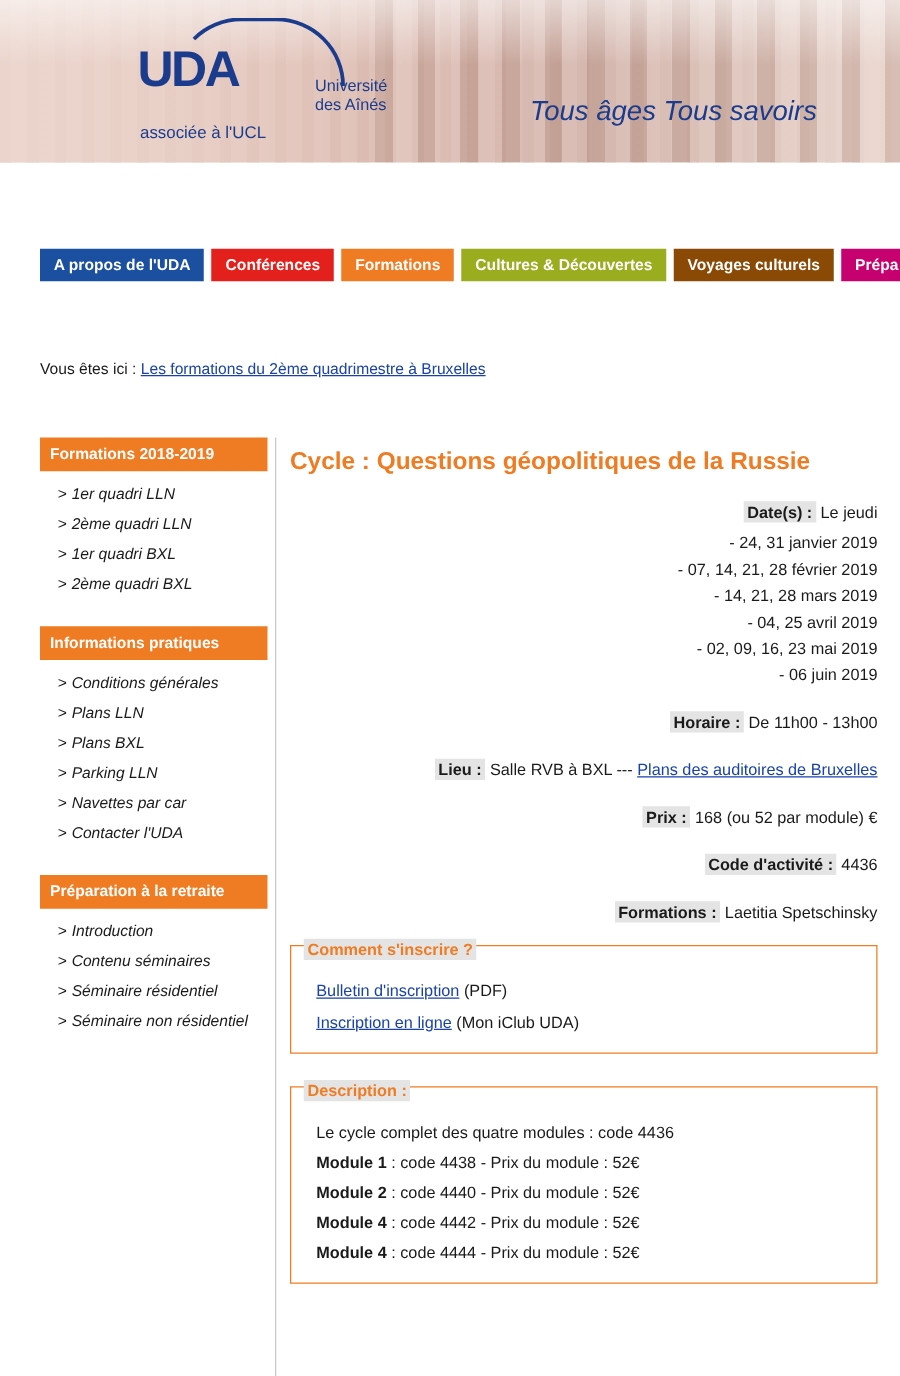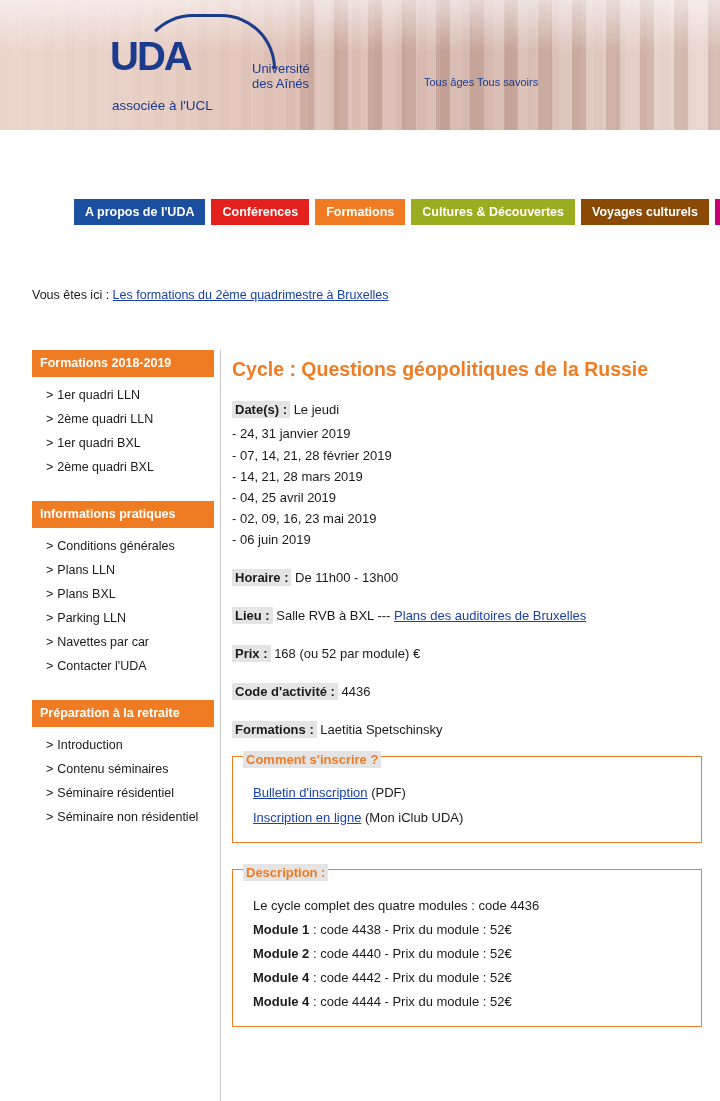--- a/index.html
+++ b/index.html
@@ -101,35 +101,35 @@
     position: absolute;
     left: 2px;
     top: 84px;
     font-size: 13.5px;
     color: #1b3c8c;
   }
   .banner-slogan {
     position: absolute;
     left: 424px;
     top: 76px;
-    font-size: 11px;
+    font-size: 22px;
     color: #1b3c8c;
     font-weight: normal;
+    font-style: italic;
   }
 
   
   .navbar {
     position: absolute;
     left: 0;
     top: 199px;
     width: 617px;
     height: 26px;
     display: flex;
     align-items: flex-start;
-    padding-left: 42px;
   }
   .nav-item {
     height: 26px;
     line-height: 26px;
     padding: 0 11px;
     color: #ffffff;
     font-size: 12.5px;
     font-weight: bold;
     white-space: nowrap;
     margin-right: 6px;
@@ -171,20 +171,21 @@
     font-size: 12.5px;
     padding: 6px 8px 7px 8px;
     margin-bottom: 6px;
   }
   .sb-head.second { margin-top: 22px; }
   .sb-link {
     font-size: 12.5px;
     color: #1a1a1a;
     padding: 5px 0 5px 14px;
     cursor: pointer;
+    font-style: italic;
   }
   .sb-link span.arrow { color: #1a1a1a; margin-right: 4px; }
 
   .divider {
     position: absolute;
     left: 220px;
     top: 0;
     width: 0;
     border-left: 1px solid #c9c9c9;
     height: 760px;
@@ -201,20 +202,21 @@
     font-size: 19.5px;
     font-weight: bold;
     margin: 7px 0 0 0;
     line-height: 1.3;
   }
 
   .field {
     margin-top: 18px;
     font-size: 13px;
     line-height: 1.55;
+    text-align: right;
   }
   .lbl {
     background: #e4e4e4;
     font-weight: bold;
     padding: 1px 3px;
   }
   .date-lines { margin-top: 3px; line-height: 1.62; }
   .main a {
     color: #1a42a8;
     text-decoration: underline;

